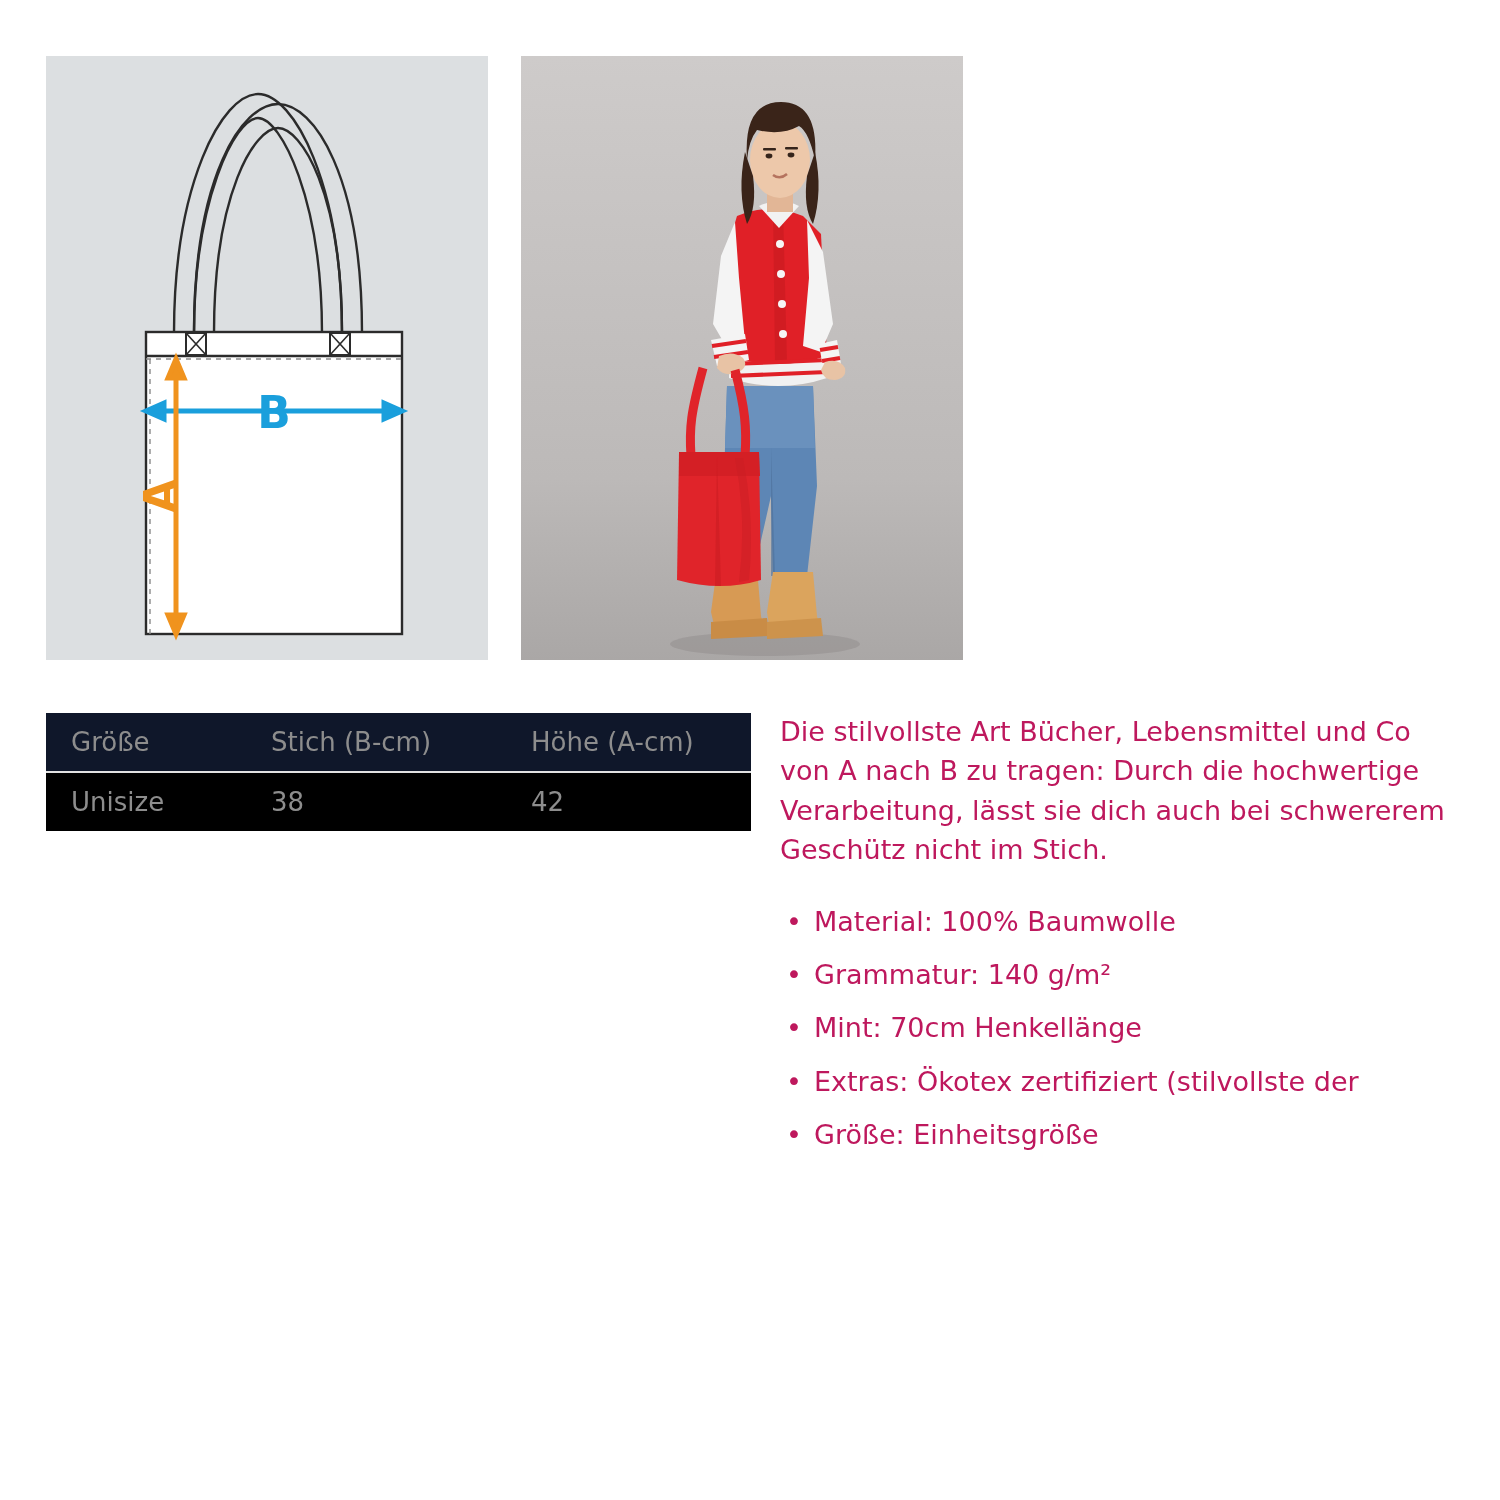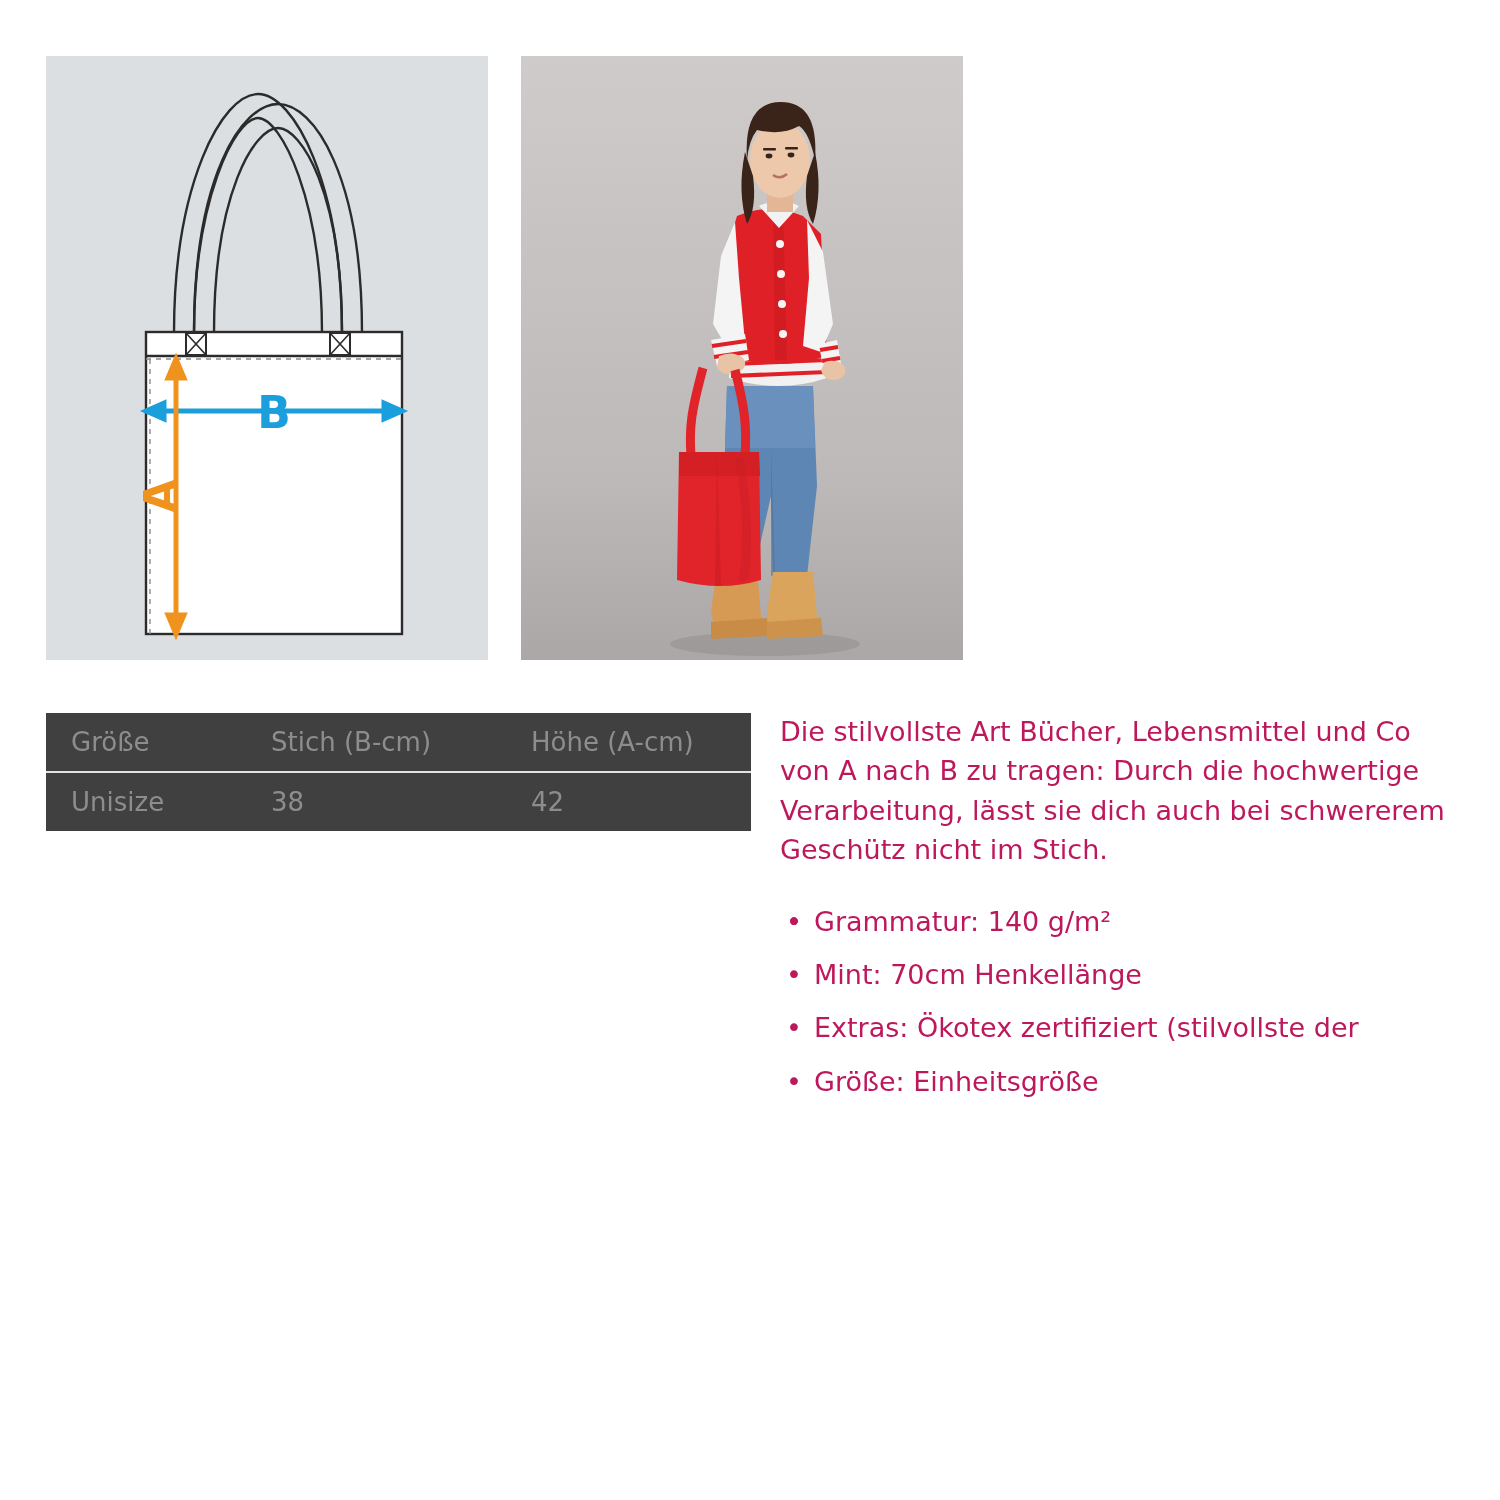--- a/index.html
+++ b/index.html
@@ -60,25 +60,25 @@
     font-size: 26px;
     color: #8d8d8d;
   }
   .size-table th,
   .size-table td {
     text-align: left;
     font-weight: normal;
     padding: 14px 0 14px 25px;
   }
   .size-table thead tr {
-    background: #404040;
+    background: #0f172a;
     border-bottom: 2px solid #e2e2e2;
   }
   .size-table tbody tr {
-    background: #404040;
+    background: #000000;
   }
   .size-table col.c1 { width: 200px; }
   .size-table col.c2 { width: 260px; }
   .size-table col.c3 { width: 245px; }
 
   
   .description {
     position: absolute;
     left: 780px;
     top: 712px;
@@ -265,20 +265,21 @@
     </tr>
   </tbody>
 </table>
 
 <div class="description">
   <p>Die stilvollste Art Bücher, Lebensmittel und Co von A nach B zu tragen: Durch die hochwertige Verarbeitung, lässt sie dich auch bei schwererem Geschütz nicht im Stich.</p>
 
   <ul class="feature-list">
     <li>
       <span class="bullet">•</span>
+      <span>Material: 100% Baumwolle</span>
     </li>
     <li>
       <span class="bullet">•</span>
       <span>Grammatur: 140 g/m²</span>
     </li>
     <li>
       <span class="bullet">•</span>
       <span>Mint: 70cm Henkellänge</span>
     </li>
     <li>

